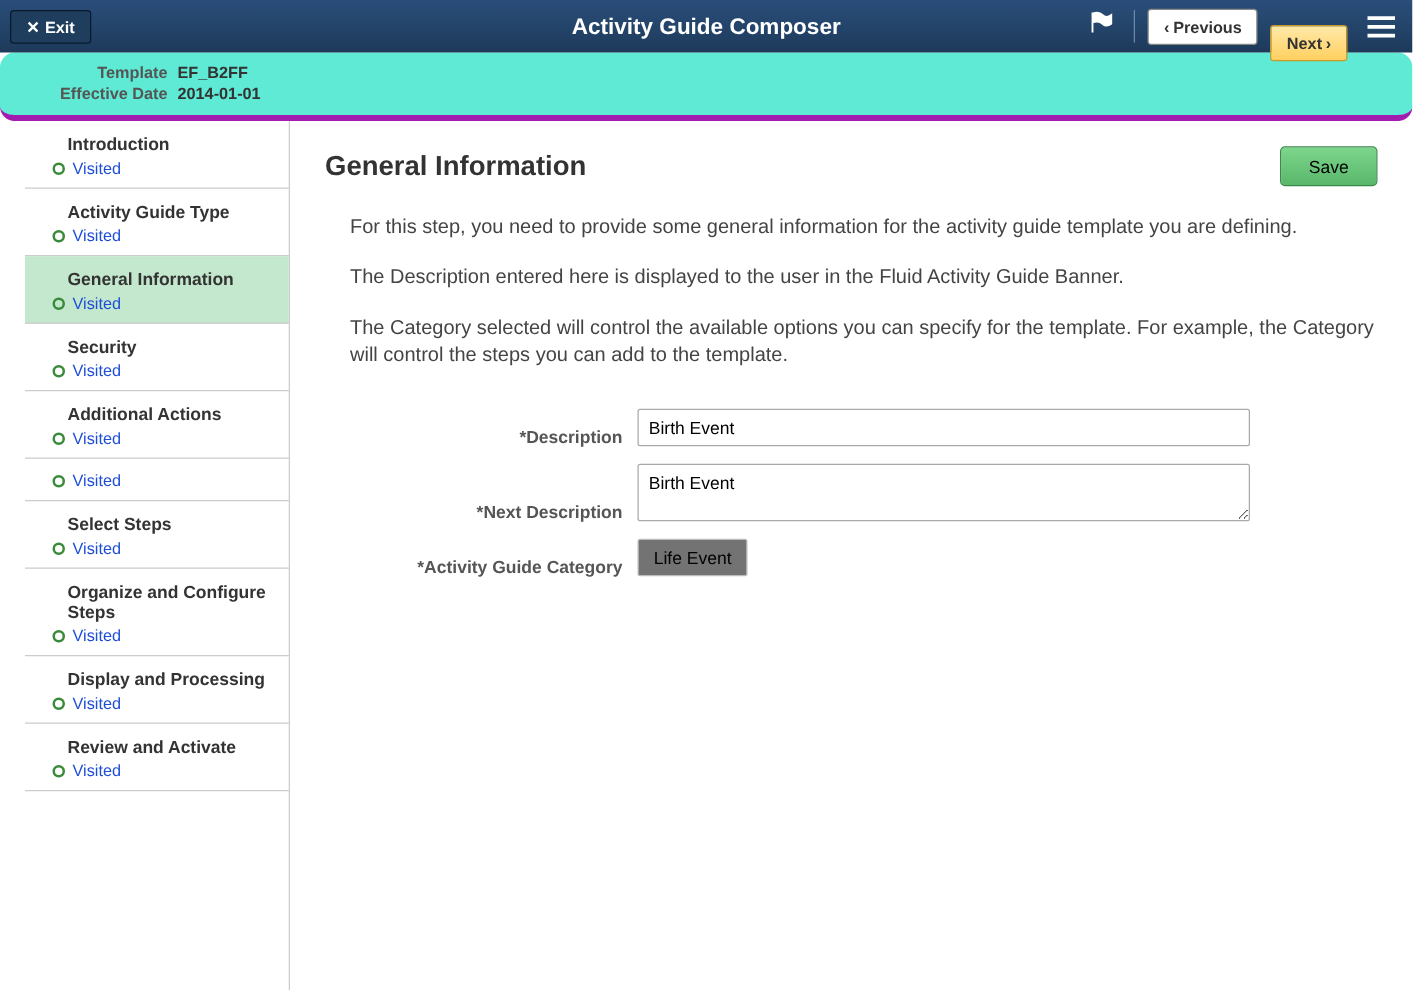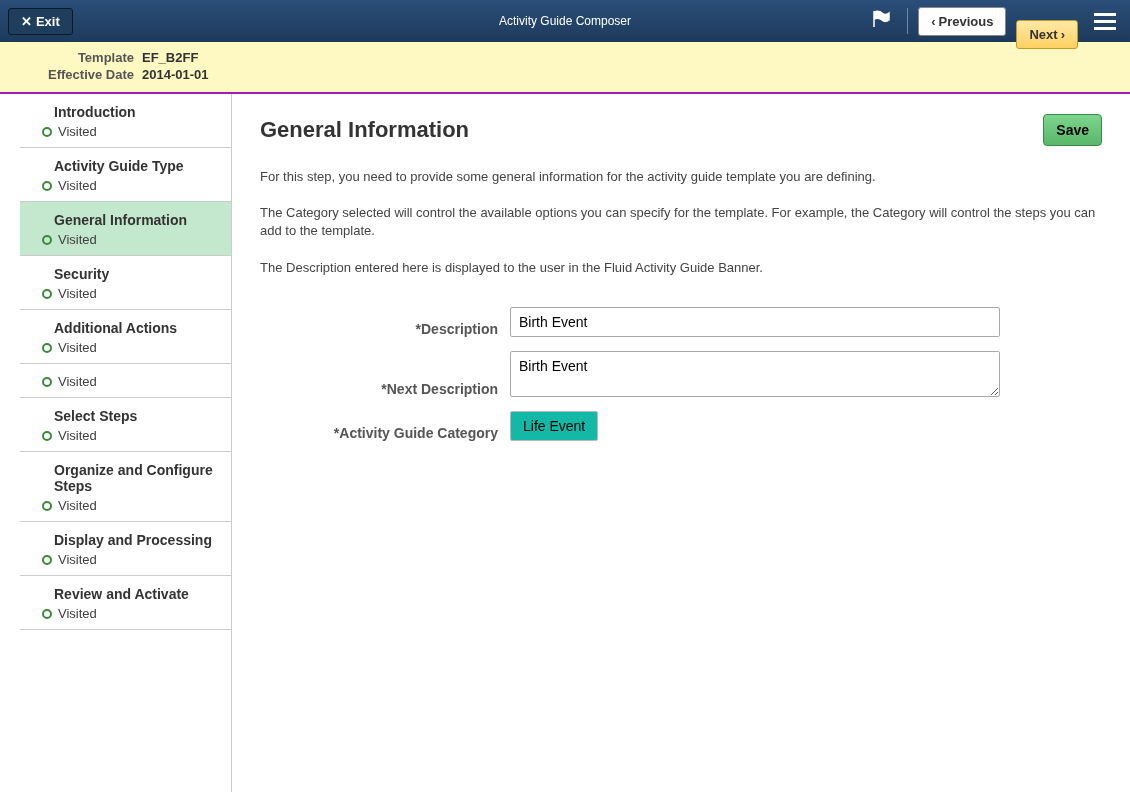--- a/index.html
+++ b/index.html
@@ -33,22 +33,22 @@
   align-items: center;
   gap: 4px;
   font-size: 13px;
   font-weight: bold;
 }
 .header-title {
   position: absolute;
   left: 50%;
   transform: translateX(-50%);
   color: #fff;
-  font-size: 12px;
-  font-weight: normal;
+  font-size: 18px;
+  font-weight: bold;
 }
 .header-right {
   margin-left: auto;
   display: flex;
   align-items: center;
   gap: 10px;
 }
 .flag-icon {
   color: #fff;
   font-size: 20px;
@@ -89,24 +89,25 @@
   flex-direction: column;
   gap: 4px;
 }
 .hamburger span {
   display: block;
   width: 22px;
   height: 3px;
   background: #fff;
 }
 .info-bar {
-  background: #fef9c3;
+  background: #5eead4;
   padding: 8px 12px;
   font-size: 13px;
-  border-bottom: 2px solid #a21caf;
+  border-bottom: 5px solid #a21caf;
+  border-radius: 12px;
 }
 .info-row {
   display: flex;
   margin-bottom: 2px;
 }
 .info-label {
   width: 130px;
   text-align: right;
   color: #555;
   font-weight: bold;
@@ -138,21 +139,21 @@
   font-weight: bold;
   font-size: 14px;
   margin-left: 20px;
   margin-bottom: 4px;
 }
 .step-status {
   display: flex;
   align-items: center;
   gap: 6px;
   font-size: 13px;
-  color: #404040;
+  color: #1d4ed8;
 }
 .status-circle {
   display: inline-block;
   width: 10px;
   height: 10px;
   border: 2px solid #3a8a3a;
   border-radius: 50%;
   margin-left: 8px;
 }
 .content {
@@ -166,32 +167,32 @@
   align-items: center;
   margin-bottom: 22px;
 }
 .page-title {
   font-size: 22px;
   font-weight: bold;
 }
 .save-btn {
   background: linear-gradient(#7cd68c, #5ab76a);
   border: 1px solid #3a8a4a;
-  padding: 7px 12px;
+  padding: 7px 22px;
   border-radius: 4px;
-  font-weight: bold;
+  font-weight: normal;
   cursor: pointer;
   font-size: 14px;
   margin-left: 16px;
 }
 .help-text {
   color: #444;
-  font-size: 13px;
+  font-size: 16px;
   margin-bottom: 18px;
-  margin-left: 0;
+  margin-left: 20px;
   line-height: 1.4;
 }
 .form-area {
   margin-top: 30px;
 }
 .form-row {
   display: flex;
   align-items: flex-end;
   margin-bottom: 14px;
 }
@@ -216,21 +217,21 @@
   width: 490px;
   height: 46px;
   padding: 6px 8px;
   border: 1px solid #aaa;
   border-radius: 2px;
   font-size: 14px;
   font-family: inherit;
   resize: vertical;
 }
 .category-btn {
-  background: #14b8a6;
+  background: #737373;
   border: 1px solid #bbb;
   padding: 6px 12px;
   cursor: pointer;
   font-size: 14px;
   border-radius: 2px;
 }
 .chevron {
   font-weight: bold;
 }
 </style>
@@ -349,22 +350,22 @@
         </div>
       </div>
     </div>
 
   <div class="content">
     <div class="content-header">
       <div class="page-title">General Information</div>
       <button class="save-btn">Save</button>
     </div>
     <div class="help-text">For this step, you need to provide some general information for the activity guide template you are defining.</div>
+    <div class="help-text">The Description entered here is displayed to the user in the Fluid Activity Guide Banner.</div>
     <div class="help-text">The Category selected will control the available options you can specify for the template. For example, the Category will control the steps you can add to the template.</div>
-    <div class="help-text">The Description entered here is displayed to the user in the Fluid Activity Guide Banner.</div>
 
     <div class="form-area">
       <div class="form-row">
         <div class="form-label">*Description</div>
         <input class="form-input" type="text" value="Birth Event" style="">
       </div>
       <div class="form-row">
         <div class="form-label">*Next Description</div>
         <textarea class="form-textarea" id="longdesc-ta" style="">Birth Event</textarea>
       </div>

